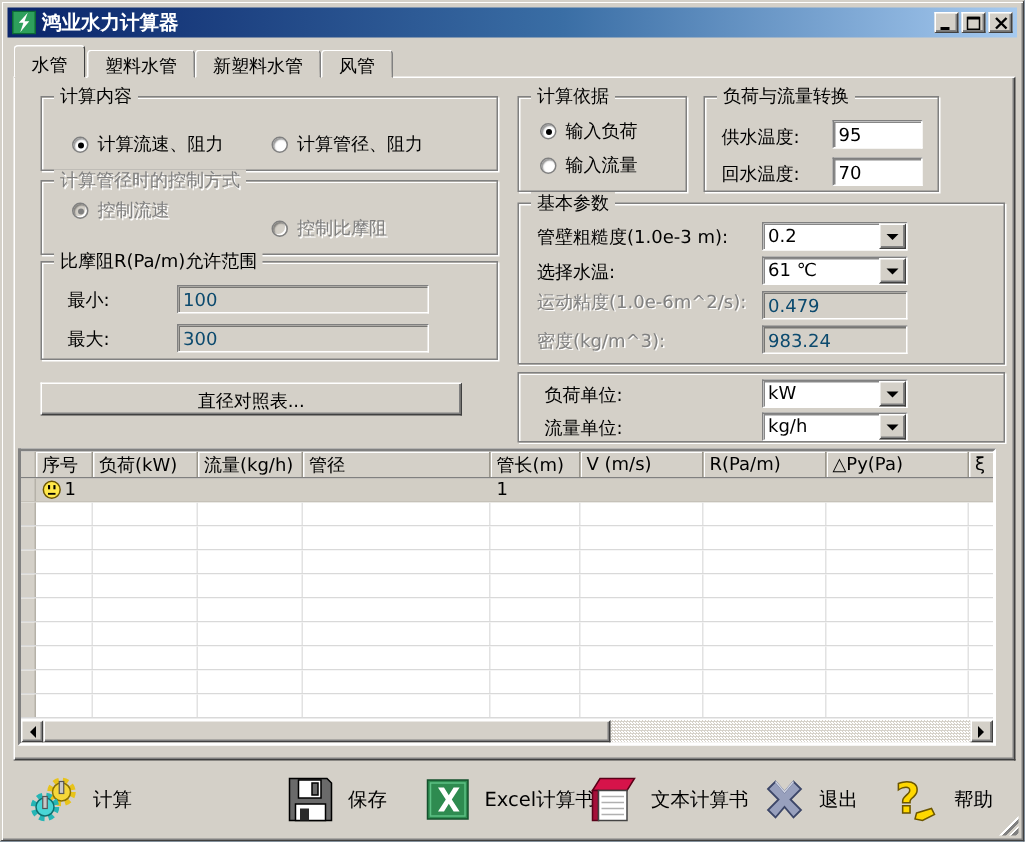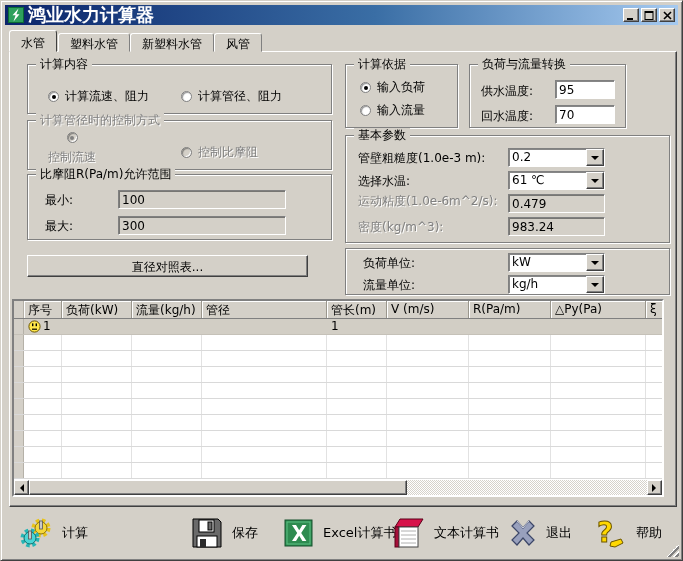--- a/index.html
+++ b/index.html
@@ -6,21 +6,21 @@
   body{width:683px;height:561px;overflow:hidden;background:#3a6ea5;
        font-family:"DejaVu Sans","Liberation Sans",sans-serif;font-size:12px;color:#000;
        -webkit-font-smoothing:none;}
   .window{position:relative;width:683px;height:561px;background:#d4d0c8;box-sizing:border-box;
           border:1px solid;border-color:#d4d0c8 #404040 #404040 #d4d0c8;
           box-shadow:inset 1px 1px 0 #fff, inset -1px -1px 0 #808080;}
   
   .titlebar{position:absolute;left:4px;top:4px;right:4px;height:20px;
             background:linear-gradient(90deg,#0a246a 0%,#3a6ea5 55%,#a6caf0 100%);
             display:flex;align-items:center;padding:0 3px;box-sizing:border-box;}
-  .titlebar .title{color:#fff;font-weight:bold;font-size:18px;margin-left:4px;white-space:nowrap;}
+  .titlebar .title{color:#fff;font-weight:bold;font-size:13px;margin-left:4px;white-space:nowrap;}
   .appicon{width:16px;height:16px;display:block;}
   .winbtns{margin-left:auto;display:flex;gap:2px;}
   .winbtn{width:16px;height:14px;background:#d4d0c8;border:1px solid;border-color:#fff #404040 #404040 #fff;
           box-shadow:inset -1px -1px 0 #808080;display:flex;align-items:center;justify-content:center;padding:0;}
   .winbtn svg{display:block}
   
   .tabs{position:absolute;left:8px;top:29px;height:22px;display:flex;align-items:flex-end;z-index:3;}
   .tab{height:19px;box-sizing:border-box;padding:2px 11px 0;background:#d4d0c8;
        border:1px solid;border-color:#fff #808080 #d4d0c8 #fff;border-radius:3px 3px 0 0;
        box-shadow:inset -1px 0 0 #d4d0c8;white-space:nowrap;}
@@ -38,21 +38,21 @@
   .radio{width:11px;height:11px;border-radius:50%;background:#fff;box-sizing:border-box;
          border:1px solid #808080;box-shadow:inset 1px 1px 1px rgba(64,64,64,.55), inset -1px -1px 0 #fff;
          display:flex;align-items:center;justify-content:center;flex:none;}
   .radio.on::after{content:"";width:4px;height:4px;border-radius:50%;background:#000;}
   .radio.dis{background:#d4d0c8;}
   .radio.dis.on::after{background:#808080;}
   
   .field, input.field{position:absolute;box-sizing:border-box;height:19px;background:#fff;
          border:1px solid;border-color:#808080 #fff #fff #808080;
          box-shadow:inset 1px 1px 0 #404040a0;padding:1px 3px;font:12px "DejaVu Sans",sans-serif;line-height:15px;}
-  .field.dis{background:#d4d0c8;color:#000000;}
+  .field.dis{background:#d4d0c8;color:#0c4a6e;}
   .combo{position:absolute;box-sizing:border-box;height:19px;background:#fff;
          border:1px solid;border-color:#808080 #fff #fff #808080;box-shadow:inset 1px 1px 0 #404040a0;
          display:flex;align-items:stretch;}
   .combo .val{flex:1;padding:1px 3px;line-height:15px;white-space:nowrap;overflow:hidden;}
   .drop{width:16px;background:#d4d0c8;border:1px solid;border-color:#fff #404040 #404040 #fff;
         box-shadow:inset -1px -1px 0 #808080;display:flex;align-items:center;justify-content:center;flex:none;}
   .drop::after{content:"";border:4px solid transparent;border-top:4px solid #000;margin-top:4px;}
   .lbl{position:absolute;white-space:nowrap;line-height:15px;}
   
   .pushbtn{position:absolute;box-sizing:border-box;background:#d4d0c8;text-align:center;
@@ -138,21 +138,21 @@
         <span>计算流速、阻力</span>
       </div>
       <div class="radiorow" style="left:153px;top:23px;">
         <span class="radio"></span>
         <span>计算管径、阻力</span>
       </div>
     </div>
 
     <div class="group disabled" style="left:17px;top:68px;width:305px;height:50px;">
       <span class="legend">计算管径时的控制方式</span>
-      <div class="radiorow disabledtext" style="left:20px;top:11px;flex-direction:column;">
+      <div class="radiorow disabledtext" style="left:20px;top:11px;">
         <span class="radio dis on"></span>
         <span>控制流速</span>
       </div>
       <div class="radiorow disabledtext" style="left:153px;top:23px;">
         <span class="radio dis"></span>
         <span>控制比摩阻</span>
       </div>
     </div>
 
     <div class="group" style="left:17px;top:122px;width:305px;height:66px;">

